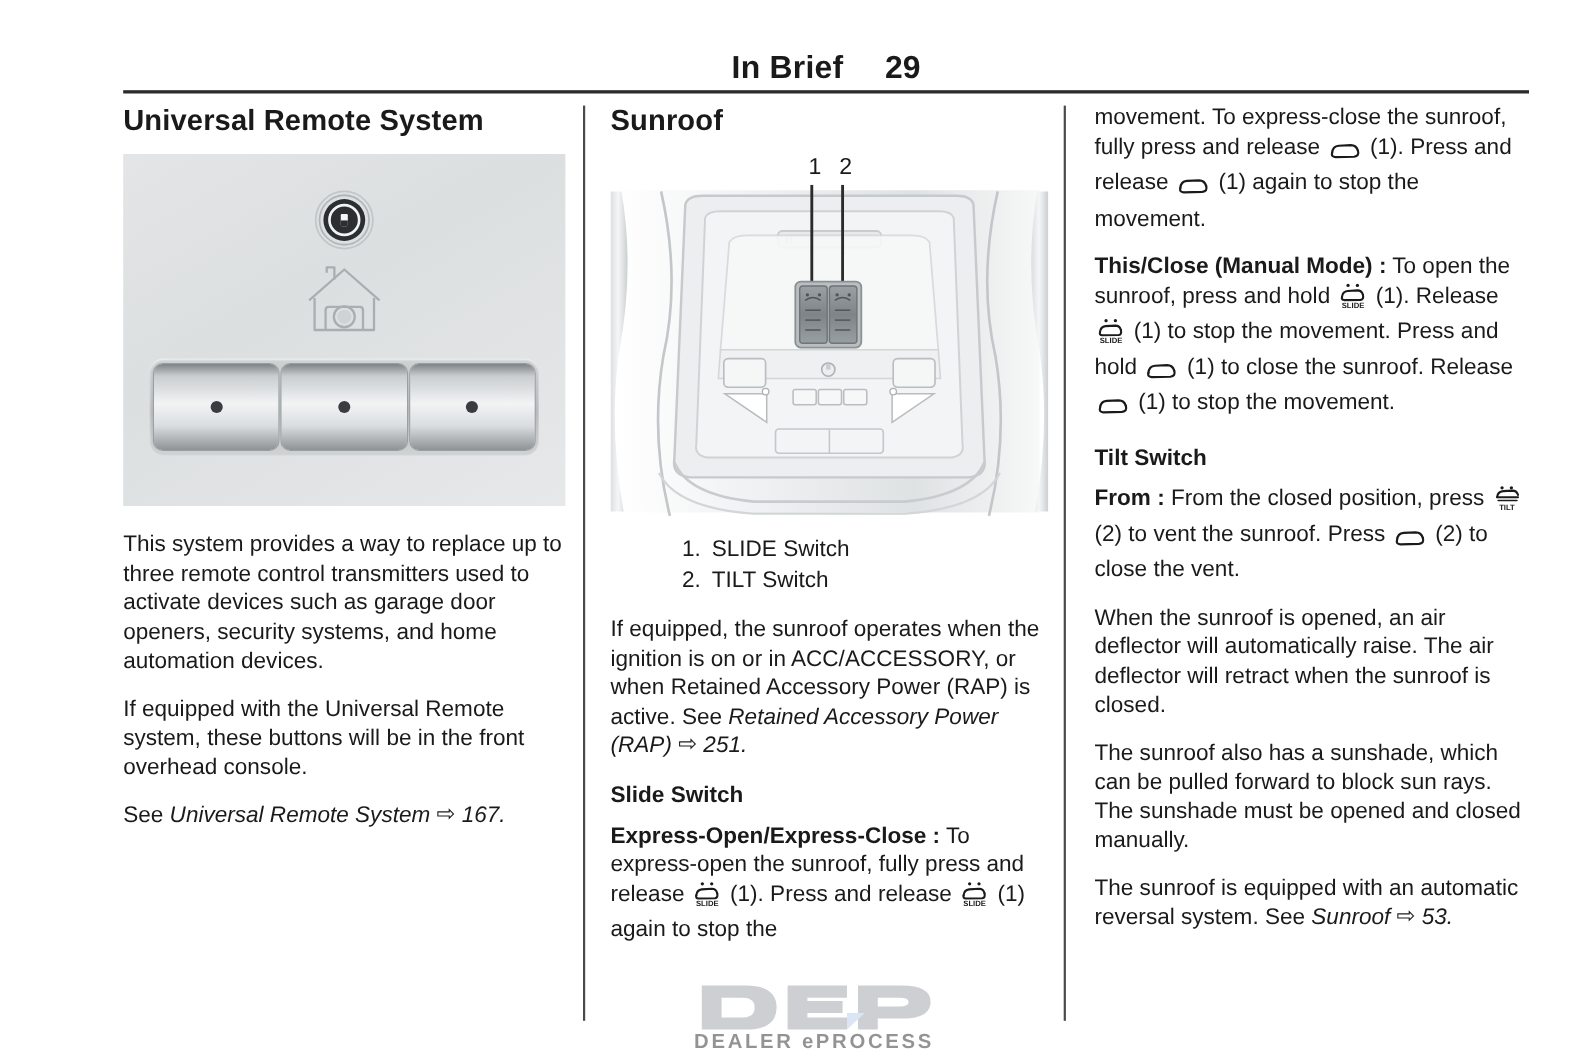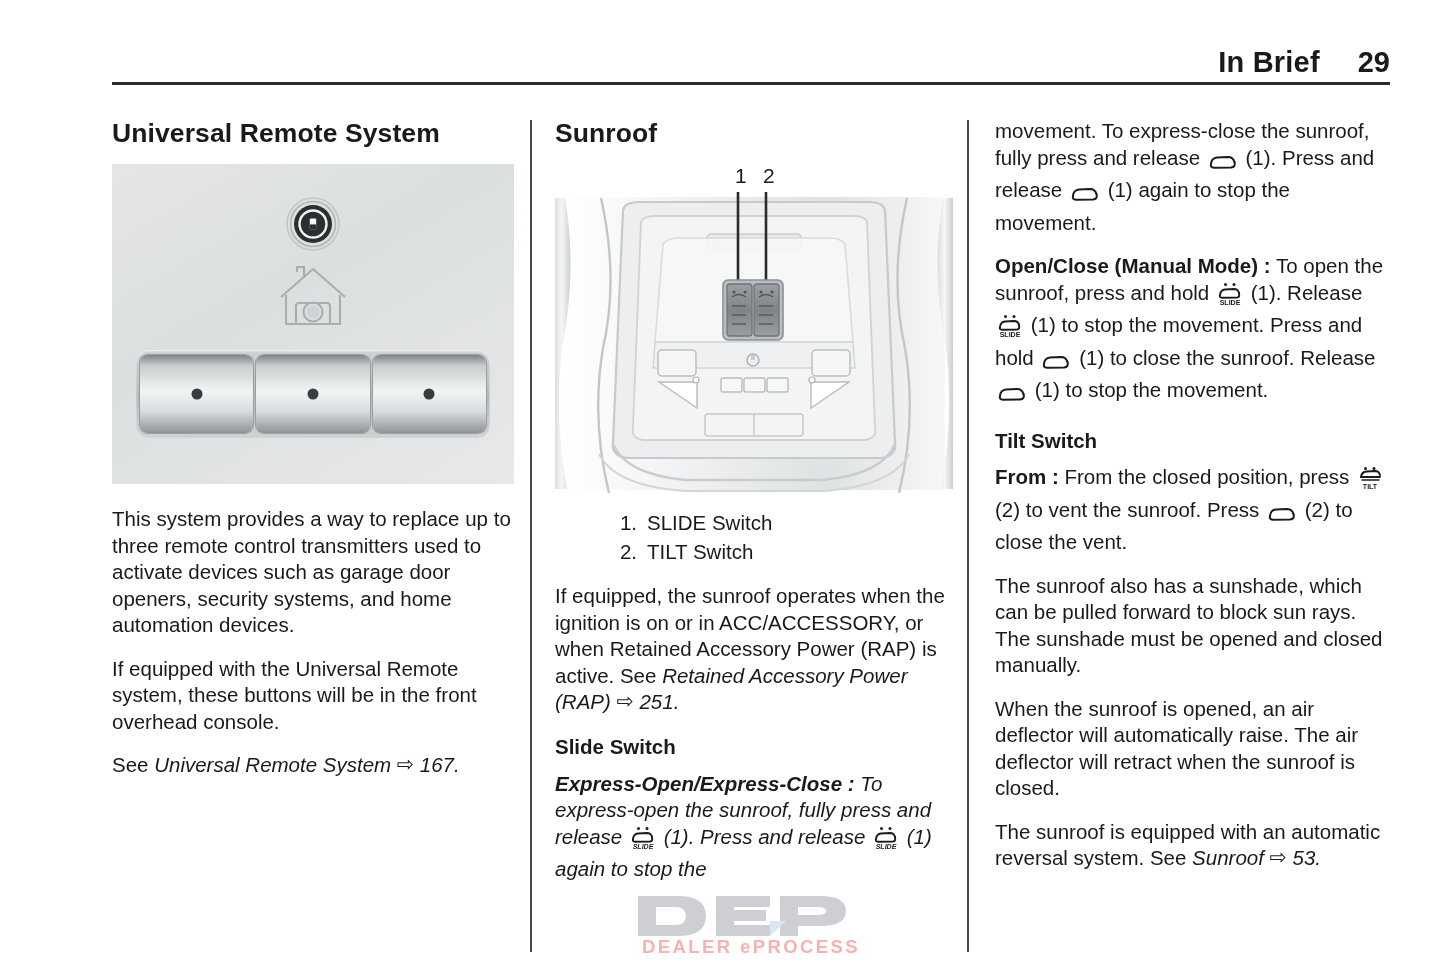--- a/index.html
+++ b/index.html
@@ -11,38 +11,38 @@
     font-family: "Liberation Sans", sans-serif;
     color: #1a1a1a;
     position: relative;
     overflow: hidden;
   }
 
   
   .page-header {
     position: absolute;
     left: 112px; top: 46px; width: 1278px;
-    display: flex; justify-content: flex-end; align-items: baseline;
+    display: flex; justify-content: center; align-items: baseline;
   }
   .page-header .hdr-title {
     font-size: 29px; font-weight: bold; letter-spacing: .2px;
   }
   .page-header .hdr-page {
     font-size: 29px; font-weight: bold; margin-left: 38px;
   }
   .header-rule {
     position: absolute;
     left: 112px; top: 82px; width: 1278px; height: 3px;
     background: #2b2b2b;
   }
 
   
   .columns {
     position: absolute;
-    left: 0; top: 94px; width: 1154px; height: 840px; margin-top: 24px;
+    left: 0; top: 94px; width: 1154px; height: 840px;
   }
   .col {
     position: absolute; top: 0;
   }
   .col-1 { left: 112px;  width: 402px; }
   .col-2 { left: 555px;  width: 398px; }
   .col-3 { left: 995px;  width: 397px; }
 
   .divider {
     position: absolute; top: 2px; width: 2px; height: 832px;
@@ -60,21 +60,21 @@
   h3.sub-head {
     margin: 19px 0 11px 0;
     font-size: 20.5px; font-weight: bold;
     line-height: 1.2;
   }
   p.body {
     margin: 0 0 17px 0;
     font-size: 20.5px;
     line-height: 26.5px;
   }
-  p.body.tight { margin-bottom: 0; font-style: italic; }
+  p.body.tight { margin-bottom: 0; }
   .ital { font-style: italic; }
   .bold { font-weight: bold; }
   .ref-arrow {
     font-style: normal; display: inline-block;
     transform: translateY(-1px);
   }
 
   ol.callout-list {
     margin: 14px 0 17px 0;
     padding-left: 58px;
@@ -148,24 +148,24 @@
   
   .watermark {
     position: absolute;
     left: 620px; top: 892px;
     width: 240px; height: 68px;
     opacity: .42;
     pointer-events: none;
   }
   .wm-text {
     position: absolute; left: 0; top: 44px; width: 100%;
-    text-align: right;
+    text-align: center;
     font-size: 18.5px; font-weight: bold;
     letter-spacing: 2.4px;
-    color: #ef4444;
+    color: #000000;
     font-family: "Liberation Sans", sans-serif;
   }
 </style>
 </head>
 <body>
 
 <div class="page-header">
   <span class="hdr-title">In Brief</span>
   <span class="hdr-page">29</span>
 </div>
@@ -372,21 +372,21 @@
       <span>movement. To express-close the sunroof, fully press and release </span><span class="icon-inline"><svg width="30" height="17" viewBox="0 0 30 17">
             <path d="M3 10 Q3.5 4 9 3.5 L20 3 Q25 3 26.5 8" fill="none" stroke="#1a1a1a" stroke-width="2" stroke-linecap="round"></path>
             <path d="M3 10 Q2 13.5 6 13.8 L23 13.5 Q28 13 26.5 8" fill="none" stroke="#1a1a1a" stroke-width="2" stroke-linecap="round"></path>
           </svg></span><span> (1). Press and release </span><span class="icon-inline"><svg width="30" height="17" viewBox="0 0 30 17">
             <path d="M3 10 Q3.5 4 9 3.5 L20 3 Q25 3 26.5 8" fill="none" stroke="#1a1a1a" stroke-width="2" stroke-linecap="round"></path>
             <path d="M3 10 Q2 13.5 6 13.8 L23 13.5 Q28 13 26.5 8" fill="none" stroke="#1a1a1a" stroke-width="2" stroke-linecap="round"></path>
           </svg></span><span> (1) again to stop the movement.</span>
     </p>
 
     <p class="body">
-      <span class="bold">Open/Close (Manual Mode)</span>
+      <span class="bold">This/Close (Manual Mode)</span>
       <span class="bold">:</span><span> To open the sunroof, press and hold </span><span class="icon-inline"><svg width="26" height="24" viewBox="0 0 26 24">
             <circle cx="8.5" cy="2.5" r="1.5" fill="#1a1a1a"></circle>
             <circle cx="17" cy="2.5" r="1.5" fill="#1a1a1a"></circle>
             <path d="M3 13 Q3.5 8 8 7.5 L17 7 Q21 7 22 11" fill="none" stroke="#1a1a1a" stroke-width="1.9" stroke-linecap="round"></path>
             <path d="M3 13 Q2.2 15.6 5 15.8 L20 15.6 Q23 15.2 22 11" fill="none" stroke="#1a1a1a" stroke-width="1.9" stroke-linecap="round"></path>
             <text x="13" y="23" font-family="Liberation Sans, sans-serif" font-size="7" font-weight="bold" text-anchor="middle" fill="#1a1a1a">SLIDE</text>
           </svg></span><span> (1). Release </span><span class="icon-inline"><svg width="26" height="24" viewBox="0 0 26 24">
             <circle cx="8.5" cy="2.5" r="1.5" fill="#1a1a1a"></circle>
             <circle cx="17" cy="2.5" r="1.5" fill="#1a1a1a"></circle>
             <path d="M3 13 Q3.5 8 8 7.5 L17 7 Q21 7 22 11" fill="none" stroke="#1a1a1a" stroke-width="1.9" stroke-linecap="round"></path>
@@ -411,23 +411,23 @@
             <path d="M4 11 Q4.5 6 9.5 5.5 L18 5 Q22 5 23 9" fill="none" stroke="#1a1a1a" stroke-width="1.9" stroke-linecap="round"></path>
             <path d="M4 11 H23" fill="none" stroke="#1a1a1a" stroke-width="1.9" stroke-linecap="round"></path>
             <path d="M5 14 H22" fill="none" stroke="#1a1a1a" stroke-width="1.5" stroke-linecap="round"></path>
             <text x="13" y="23" font-family="Liberation Sans, sans-serif" font-size="7" font-weight="bold" text-anchor="middle" fill="#1a1a1a">TILT</text>
           </svg></span><span> (2) to vent the sunroof. Press </span><span class="icon-inline"><svg width="30" height="17" viewBox="0 0 30 17">
             <path d="M3 10 Q3.5 4 9 3.5 L20 3 Q25 3 26.5 8" fill="none" stroke="#1a1a1a" stroke-width="2" stroke-linecap="round"></path>
             <path d="M3 10 Q2 13.5 6 13.8 L23 13.5 Q28 13 26.5 8" fill="none" stroke="#1a1a1a" stroke-width="2" stroke-linecap="round"></path>
           </svg></span><span> (2) to close the vent.</span>
     </p>
 
+    <p class="body">When the sunroof is opened, an air deflector will automatically raise. The air deflector will retract when the sunroof is closed.</p>
+
     <p class="body">The sunroof also has a sunshade, which can be pulled forward to block sun rays. The sunshade must be opened and closed manually.</p>
-
-    <p class="body">When the sunroof is opened, an air deflector will automatically raise. The air deflector will retract when the sunroof is closed.</p>
 
     <p class="body">
       <span>The sunroof is equipped with an automatic reversal system. See </span><span class="ital">Sunroof</span>
       <span class="ref-arrow">⇨</span>
       <span class="ital">53</span><span class="ital">.</span>
     </p>
   </div>
 </div>
 
 <div class="watermark">

